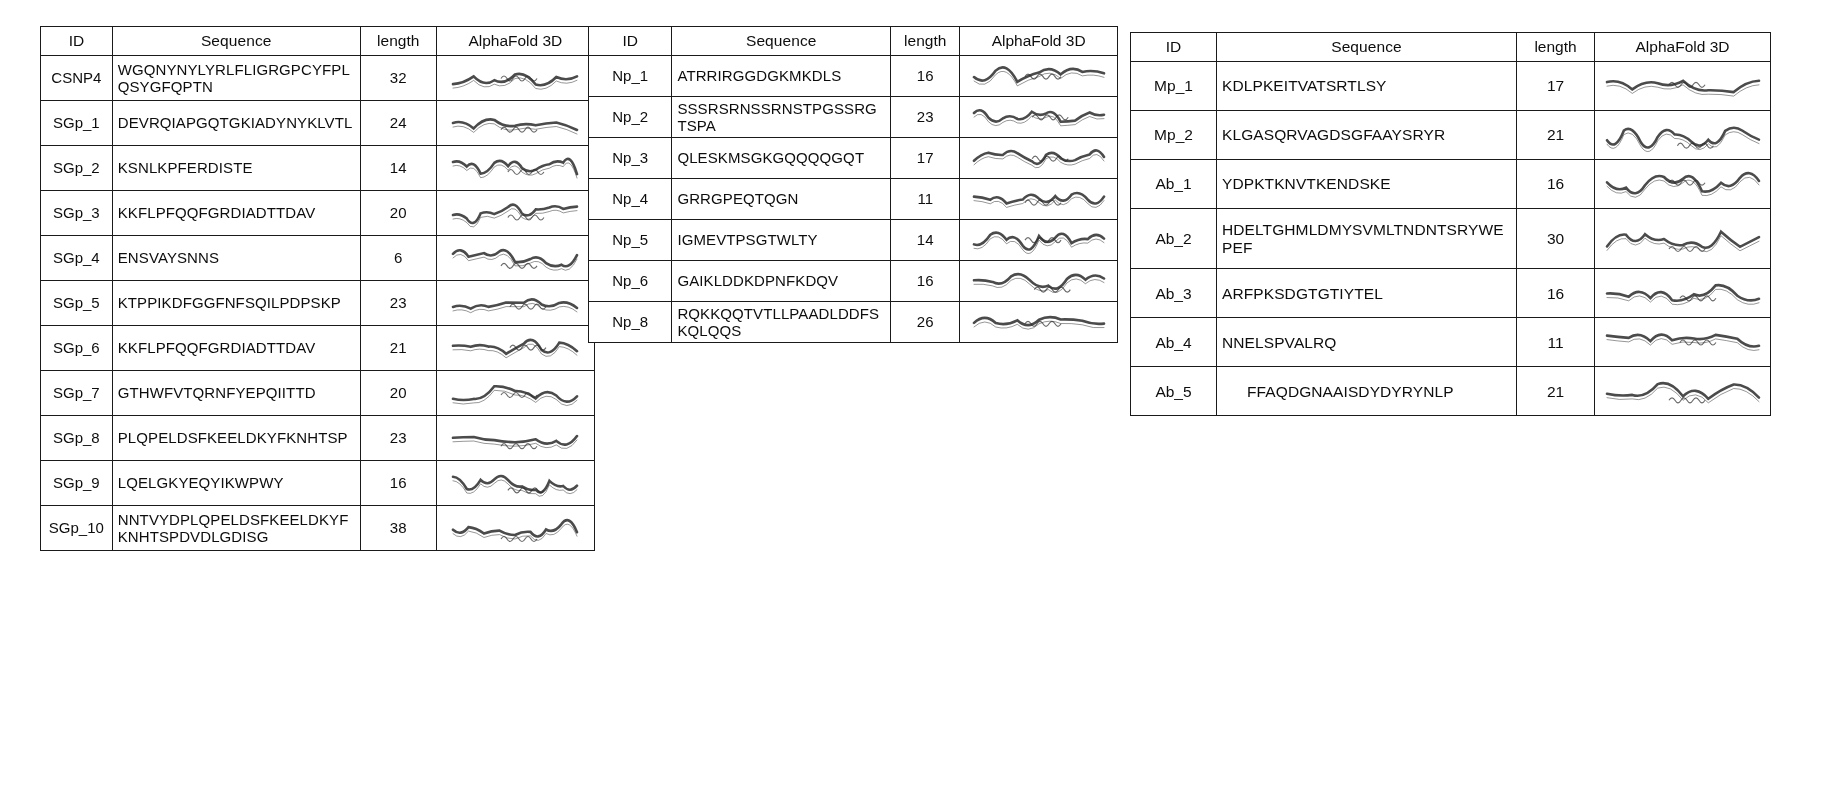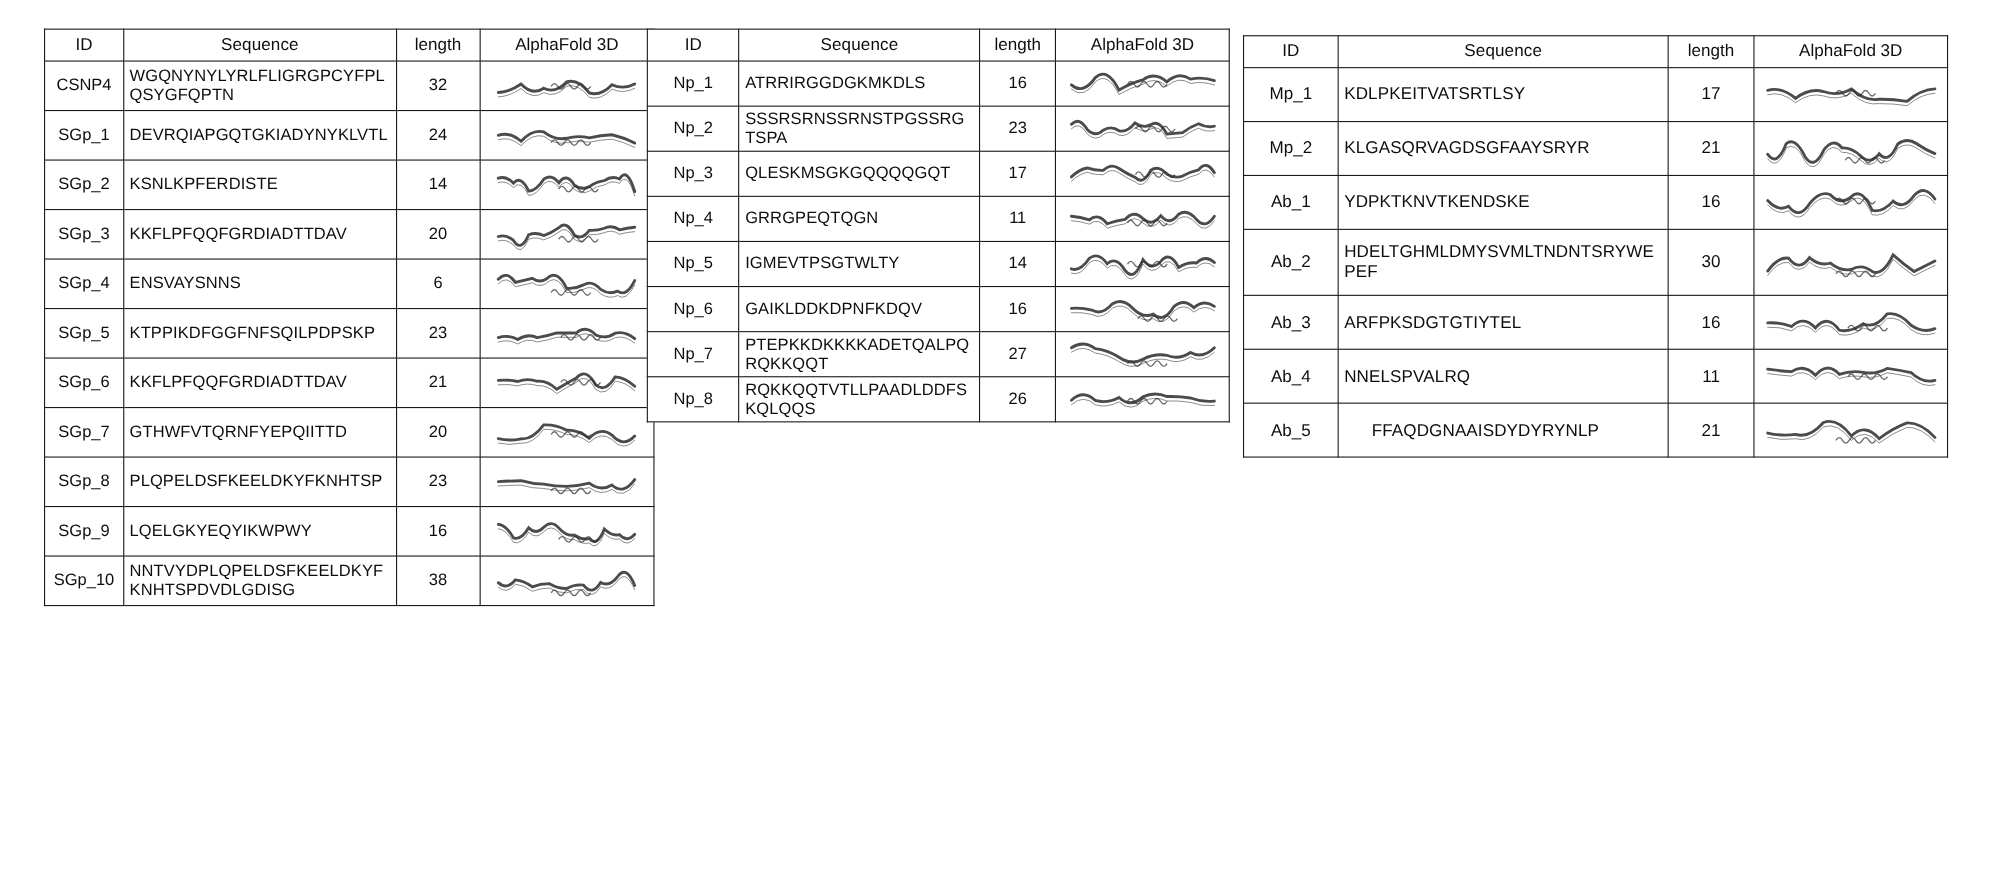--- a/index.html
+++ b/index.html
@@ -323,32 +323,20 @@
           <td class="col-seq" style="word-break: break-all;">GAIKLDDKDPNFKDQV</td>
           <td class="col-len">16</td>
           <td class="col-3d struct-cell">
             <svg width="146" height="40" viewBox="0 0 146 40" aria-hidden="true">
               <path d="M 8.0 19.3 Q 17.3 18.5 26.6 20.9 Q 35.9 26.1 45.1 15.3 Q 54.4 9.5 63.7 19.2 Q 73.0 28.7 82.3 24.6 Q 91.6 33.1 100.9 18.0 Q 110.1 9.5 119.4 18.7 Q 128.7 10.9 138.0 17.5" fill="none" stroke="#2b2b2b" stroke-width="2.6" stroke-linecap="round" opacity="0.85"></path>
               <path d="M 8.0 19.3 Q 17.3 18.5 26.6 20.9 Q 35.9 26.1 45.1 15.3 Q 54.4 9.5 63.7 19.2 Q 73.0 28.7 82.3 24.6 Q 91.6 33.1 100.9 18.0 Q 110.1 9.5 119.4 18.7 Q 128.7 10.9 138.0 17.5" fill="none" stroke="#2b2b2b" stroke-width="0.9" stroke-linecap="round" opacity="0.55" transform="translate(0,4)"></path>
               <path d="M 68.3 28.6 q 3 -5 6 0 q 3 5 6 0 q 3 -5 6 0 q 3 5 6 0 q 3 -5 6 0 q 3 5 6 0" fill="none" stroke="#2b2b2b" stroke-width="1.2" opacity="0.7"></path>
             </svg>
           </td>
         </tr>
-        <tr class="row-tall">
-          <td class="col-id" style="min-height: 38px;">Np_7</td>
-          <td class="col-seq" style="word-break: break-all;">PTEPKKDKKKKADETQALPQRQKKQQT</td>
-          <td class="col-len">27</td>
-          <td class="col-3d struct-cell">
-            <svg width="146" height="40" viewBox="0 0 146 40" aria-hidden="true">
-              <path d="M 8.0 14.1 Q 18.8 6.8 29.7 15.0 Q 40.5 16.1 51.3 22.8 Q 62.2 30.4 73.0 24.5 Q 83.8 19.0 94.7 21.0 Q 105.5 25.6 116.3 18.4 Q 127.2 24.7 138.0 14.2" fill="none" stroke="#2b2b2b" stroke-width="2.6" stroke-linecap="round" opacity="0.85"></path>
-              <path d="M 8.0 14.1 Q 18.8 6.8 29.7 15.0 Q 40.5 16.1 51.3 22.8 Q 62.2 30.4 73.0 24.5 Q 83.8 19.0 94.7 21.0 Q 105.5 25.6 116.3 18.4 Q 127.2 24.7 138.0 14.2" fill="none" stroke="#2b2b2b" stroke-width="0.9" stroke-linecap="round" opacity="0.55" transform="translate(0,4)"></path>
-              <path d="M 59.0 28.5 q 3 -5 6 0 q 3 5 6 0 q 3 -5 6 0 q 3 5 6 0 q 3 -5 6 0 q 3 5 6 0" fill="none" stroke="#2b2b2b" stroke-width="1.2" opacity="0.7"></path>
-            </svg>
-          </td>
-        </tr>
         <tr>
           <td class="col-id" style="min-height: 38px;">Np_8</td>
           <td class="col-seq" style="word-break: break-all;">RQKKQQTVTLLPAADLDDFSKQLQQS</td>
           <td class="col-len">26</td>
           <td class="col-3d struct-cell">
             <svg width="146" height="40" viewBox="0 0 146 40" aria-hidden="true">
               <path d="M 8.0 20.9 Q 18.8 10.9 29.7 21.0 Q 40.5 24.1 51.3 18.3 Q 62.2 28.3 73.0 17.8 Q 83.8 12.7 94.7 17.5 Q 105.5 17.1 116.3 18.8 Q 127.2 22.9 138.0 21.6" fill="none" stroke="#2b2b2b" stroke-width="2.6" stroke-linecap="round" opacity="0.85"></path>
               <path d="M 8.0 20.9 Q 18.8 10.9 29.7 21.0 Q 40.5 24.1 51.3 18.3 Q 62.2 28.3 73.0 17.8 Q 83.8 12.7 94.7 17.5 Q 105.5 17.1 116.3 18.8 Q 127.2 22.9 138.0 21.6" fill="none" stroke="#2b2b2b" stroke-width="0.9" stroke-linecap="round" opacity="0.55" transform="translate(0,4)"></path>
               <path d="M 59.0 21.8 q 3 -5 6 0 q 3 5 6 0 q 3 -5 6 0 q 3 5 6 0 q 3 -5 6 0 q 3 5 6 0" fill="none" stroke="#2b2b2b" stroke-width="1.2" opacity="0.7"></path>
             </svg>

